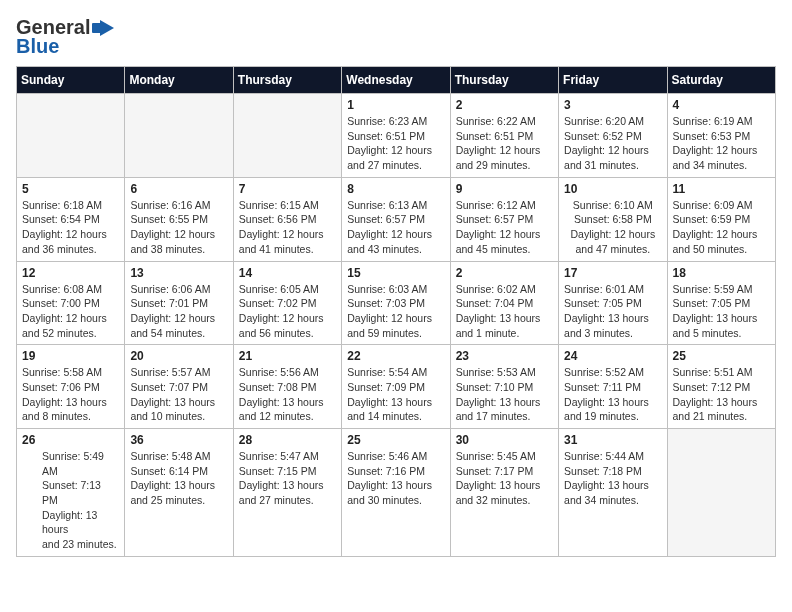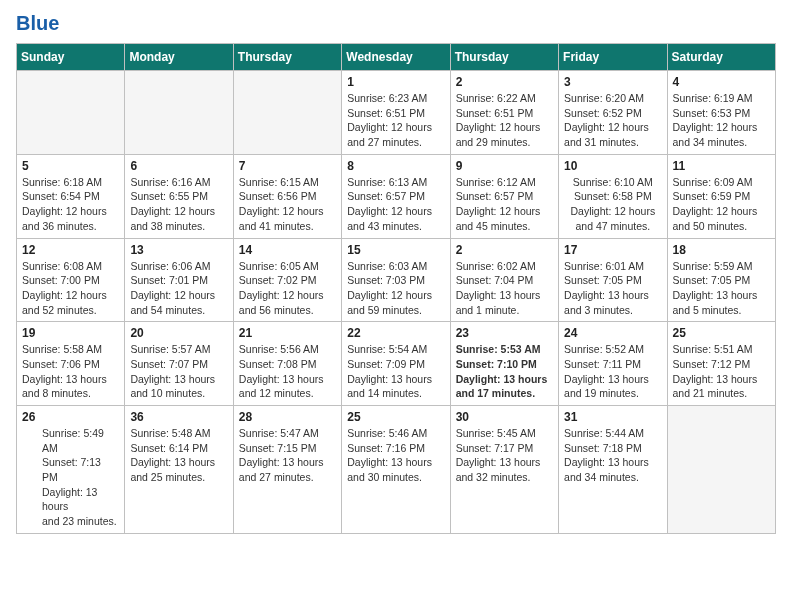--- a/index.html
+++ b/index.html
@@ -32,21 +32,21 @@
     .location-title {
       font-size: 15px;
       color: #444;
     }
     .calendar {
       width: 100%;
       border-collapse: collapse;
       font-size: 11px;
     }
     .calendar th {
-      background-color: #0f766e;
+      background-color: #0f172a;
       color: #fff;
       padding: 6px 4px;
       text-align: left;
       font-weight: bold;
       font-size: 12px;
       border: 1px solid #c0c0c0;
     }
     .calendar td {
       border: 1px solid #c0c0c0;
       vertical-align: top;
@@ -68,20 +68,27 @@
       color: #333;
       font-size: 10.5px;
       line-height: 1.4;
     }
   </style>
 </head>
 <body>
 
 <div class="header-area">
   <div class="logo">
+    <div style="display:flex;align-items:center;">
+      <span style="font-size:20px;font-weight:bold;color:#333;">General</span>
+      <svg width="22" height="20" viewBox="0 0 22 20" style="margin-left:2px;">
+        <polygon points="8,2 22,10 8,18" fill="#1a5fa8"></polygon>
+        <rect x="0" y="5" width="10" height="10" fill="#1a5fa8" rx="1"></rect>
+      </svg>
+    </div>
     <span style="font-size:20px;font-weight:bold;color:#1a5fa8;margin-top:-4px;text-align:right;">Blue</span>
   </div>
   <div class="title-area">
     <div class="month-title"></div>
     <div class="location-title"></div>
   </div>
 </div>
 
 <table class="calendar">
   <thead>
@@ -255,21 +262,21 @@
         </td>
         <td>
           <div class="day-number">22</div>
           <div class="day-info" style="white-space: pre-line;">Sunrise: 5:54 AM
 Sunset: 7:09 PM
 Daylight: 13 hours
 and 14 minutes.</div>
         </td>
         <td>
           <div class="day-number">23</div>
-          <div class="day-info" style="white-space: pre-line; font-weight: bold;">Sunrise: 5:53 AM
+          <div class="day-info" style="white-space: pre-line;">Sunrise: 5:53 AM
 Sunset: 7:10 PM
 Daylight: 13 hours
 and 17 minutes.</div>
         </td>
         <td>
           <div class="day-number">24</div>
           <div class="day-info" style="white-space: pre-line;">Sunrise: 5:52 AM
 Sunset: 7:11 PM
 Daylight: 13 hours
 and 19 minutes.</div>

